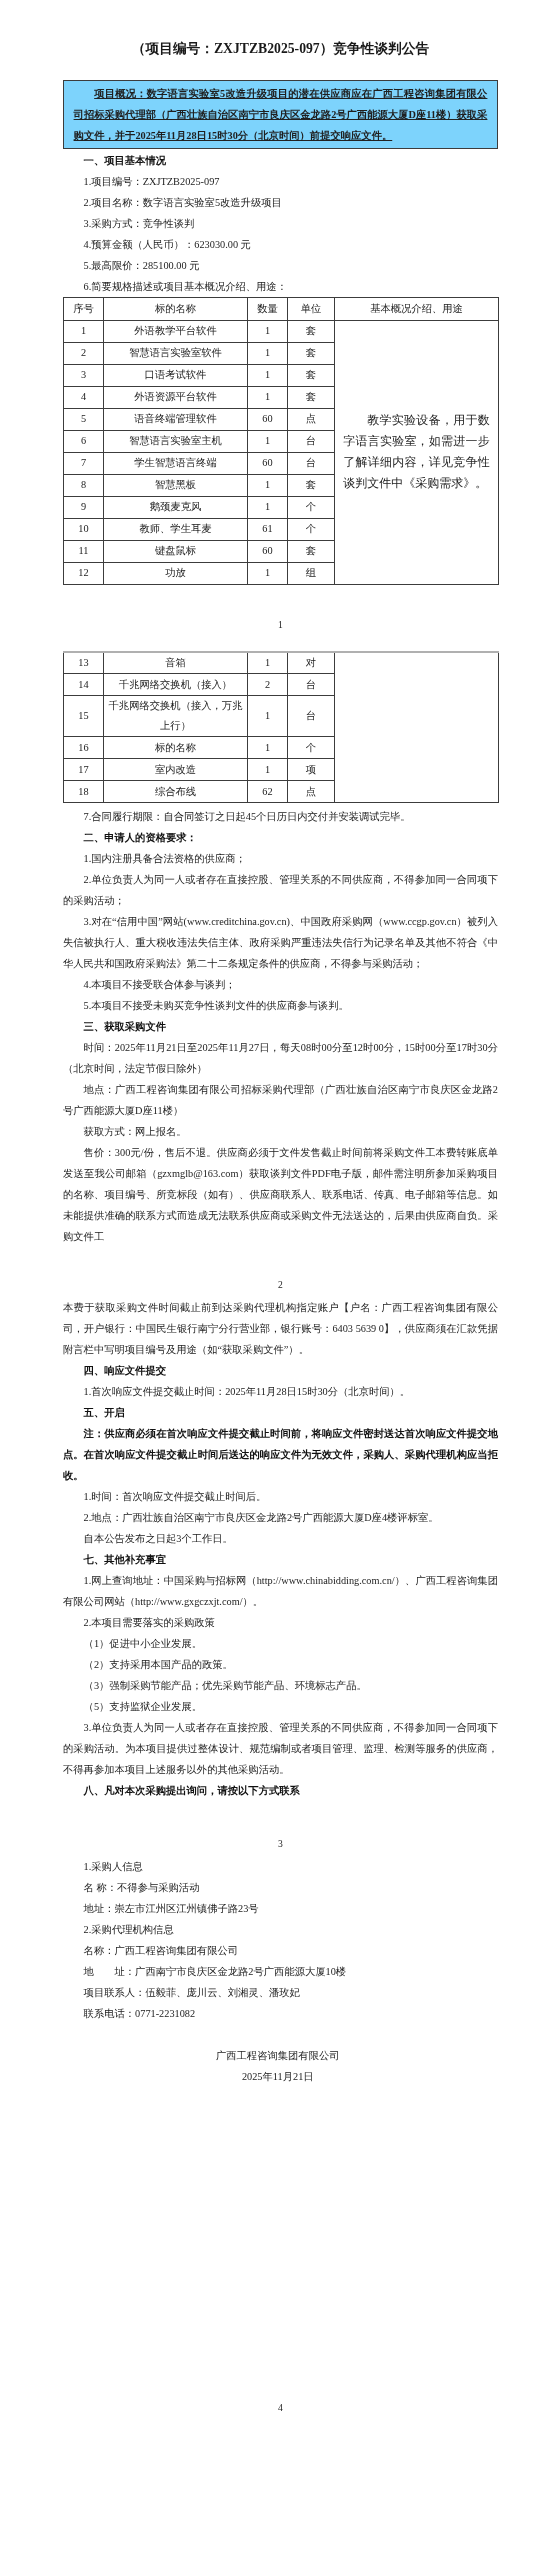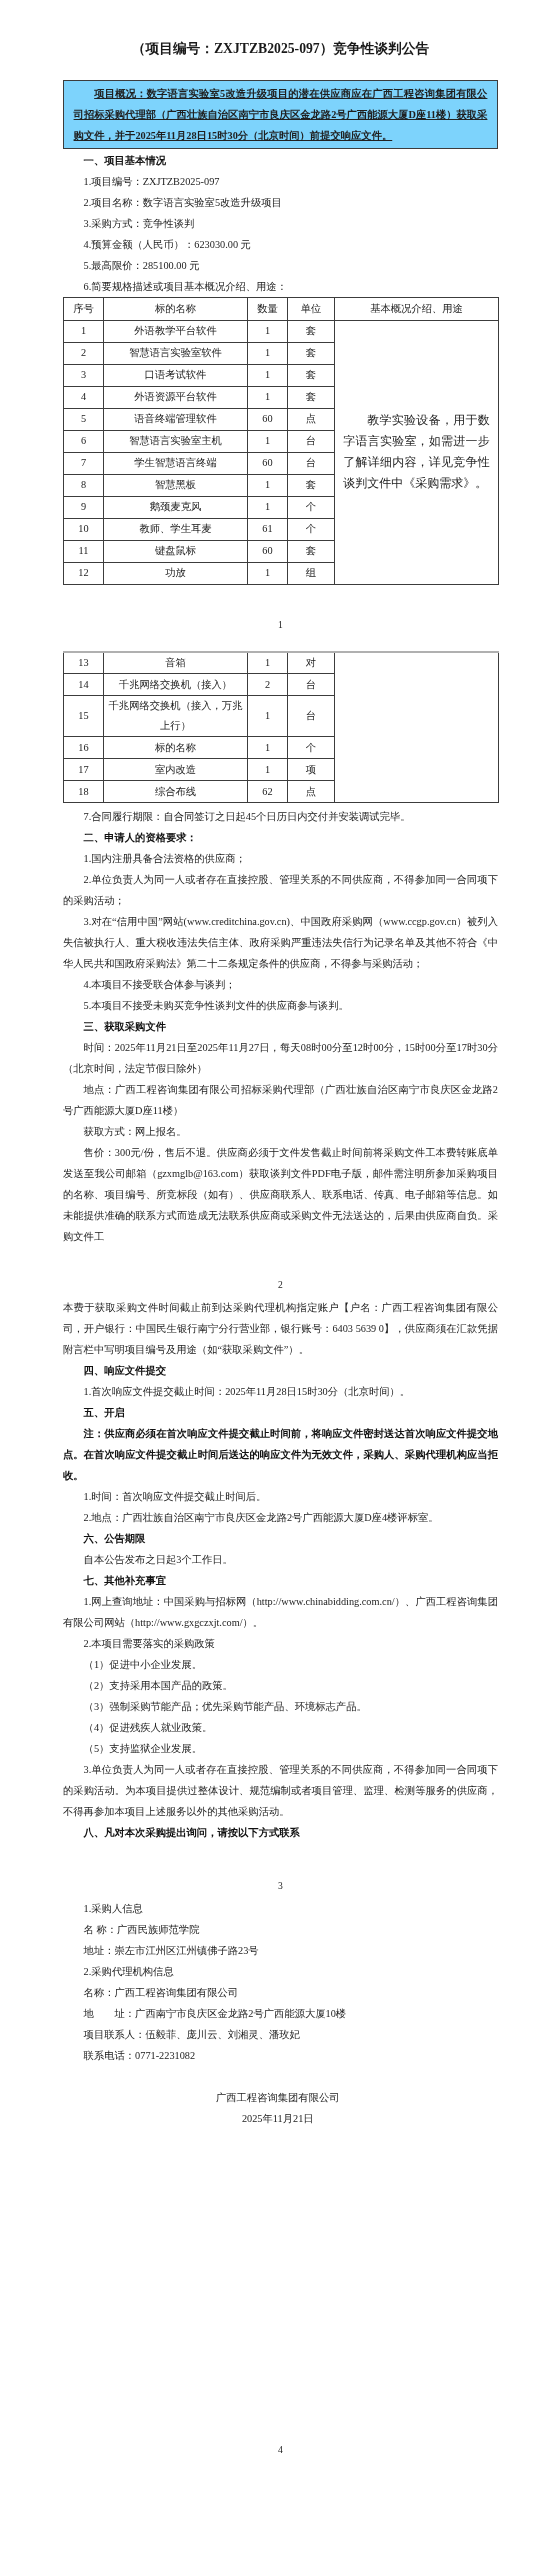--- a/index.html
+++ b/index.html
@@ -255,41 +255,39 @@
     <div class="gap-g2b"></div>
 
     <div class="blocks">
         <p class="ln noind">本费于获取采购文件时间截止前到达采购代理机构指定账户【户名：广西工程咨询集团有限公司，开户银行：中国民生银行南宁分行营业部，银行账号：6403 5639 0】，供应商须在汇款凭据附言栏中写明项目编号及用途（如“获取采购文件”）。</p>
         <p class="ln hd">四、响应文件提交</p>
         <p class="ln">1.首次响应文件提交截止时间：2025年11月28日15时30分（北京时间）。</p>
         <p class="ln hd">五、开启</p>
         <p class="ln note">注：供应商必须在首次响应文件提交截止时间前，将响应文件密封送达首次响应文件提交地点。在首次响应文件提交截止时间后送达的响应文件为无效文件，采购人、采购代理机构应当拒收。</p>
         <p class="ln">1.时间：首次响应文件提交截止时间后。</p>
         <p class="ln">2.地点：广西壮族自治区南宁市良庆区金龙路2号广西能源大厦D座4楼评标室。</p>
-        <p class="ln hd">六、公告期限</p>
         <p class="ln">自本公告发布之日起3个工作日。</p>
         <p class="ln hd">七、其他补充事宜</p>
         <p class="ln">1.网上查询地址：中国采购与招标网（http://www.chinabidding.com.cn/）、广西工程咨询集团有限公司网站（http://www.gxgczxjt.com/）。</p>
         <p class="ln">2.本项目需要落实的采购政策</p>
         <p class="ln">（1）促进中小企业发展。</p>
         <p class="ln">（2）支持采用本国产品的政策。</p>
         <p class="ln">（3）强制采购节能产品；优先采购节能产品、环境标志产品。</p>
-        <p class="ln">（4）促进残疾人就业政策。</p>
         <p class="ln">（5）支持监狱企业发展。</p>
         <p class="ln">3.单位负责人为同一人或者存在直接控股、管理关系的不同供应商，不得参加同一合同项下的采购活动。为本项目提供过整体设计、规范编制或者项目管理、监理、检测等服务的供应商，不得再参加本项目上述服务以外的其他采购活动。</p>
         <p class="ln hd">八、凡对本次采购提出询问，请按以下方式联系</p>
       </div>
 
     <div class="gap-g3a"></div>
     <p class="pagenum">3</p>
     <div class="gap-g3b"></div>
 
     <div class="blocks">
         <p class="ln">1.采购人信息</p>
-        <p class="ln">名 称：广西民族师范学院</p>
+        <p class="ln">名 称：不得参与采购活动</p>
         <p class="ln">地址：崇左市江州区江州镇佛子路23号</p>
         <p class="ln">2.采购代理机构信息</p>
         <p class="ln">名称：广西工程咨询集团有限公司</p>
         <p class="ln">地　　址：广西南宁市良庆区金龙路2号广西能源大厦10楼</p>
         <p class="ln">项目联系人：伍毅菲、庞川云、刘湘灵、潘玫妃</p>
         <p class="ln">联系电话：0771-2231082</p>
         <p class="ln sp"></p>
         <p class="ln right">广西工程咨询集团有限公司</p>
         <p class="ln right">2025年11月21日</p>
       </div>

